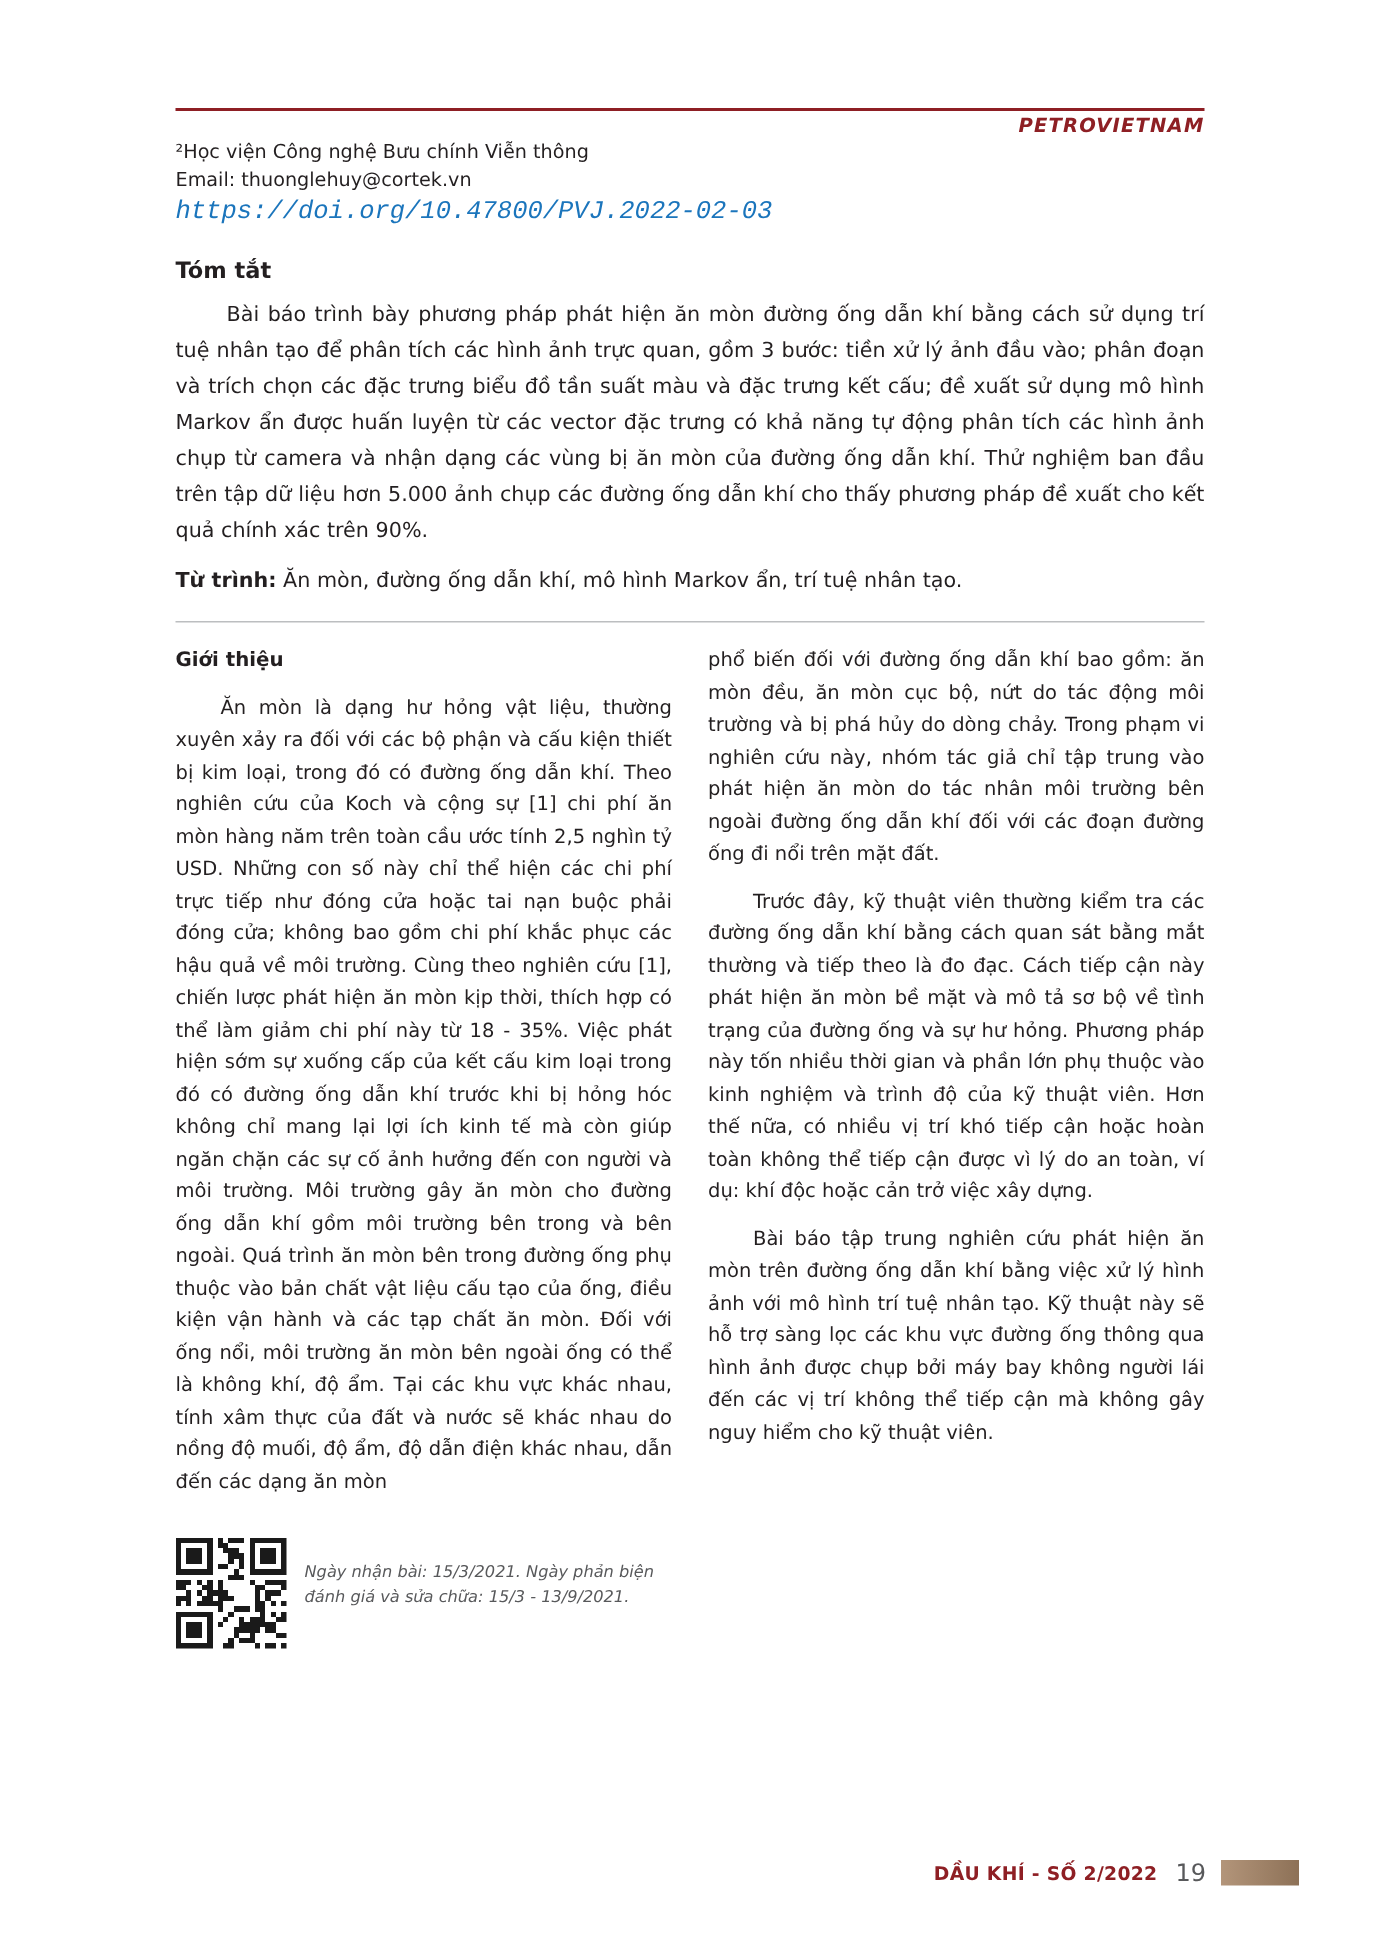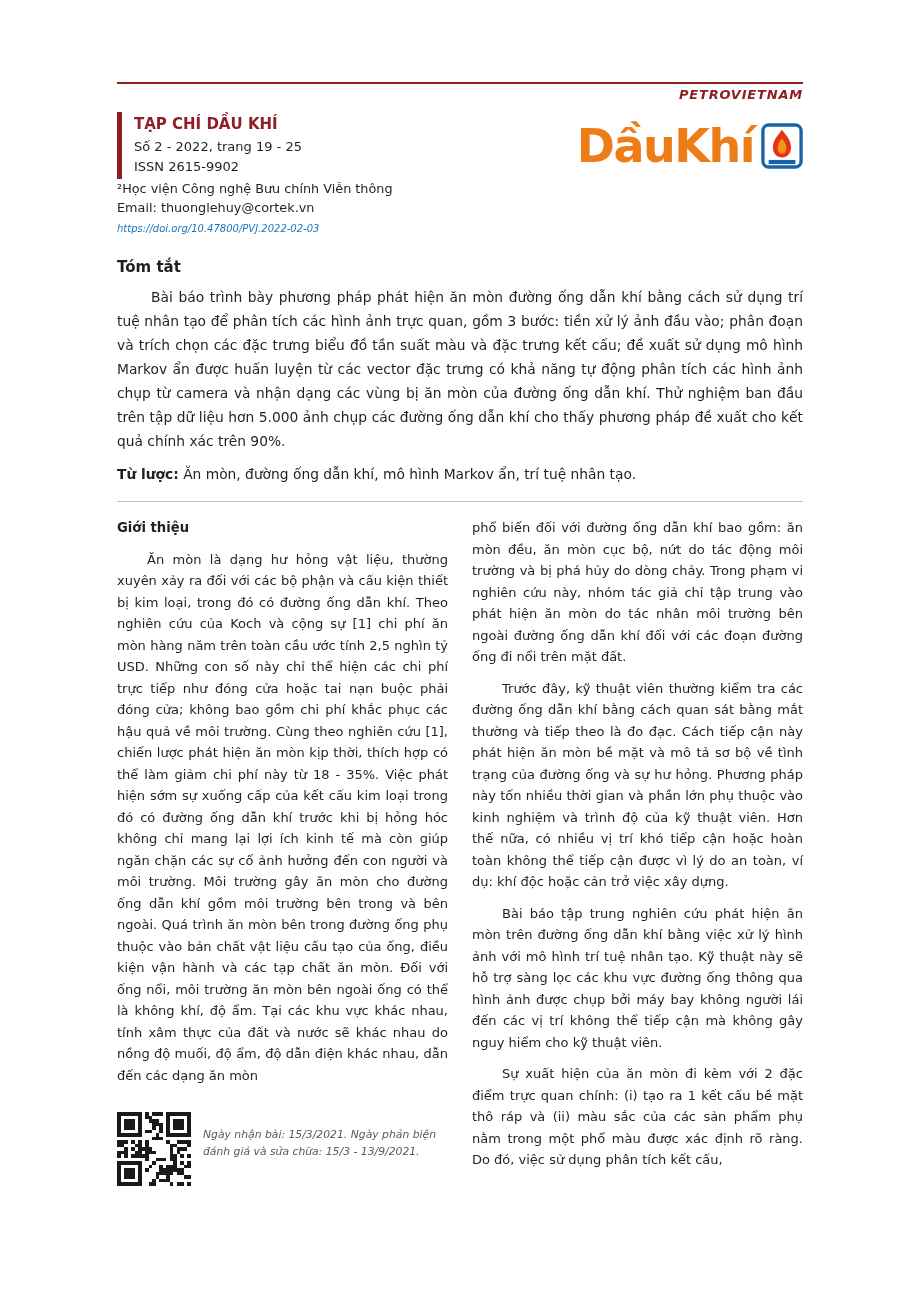--- a/index.html
+++ b/index.html
@@ -6,21 +6,21 @@
   * { box-sizing: border-box; }
   html, body { margin: 0; padding: 0; background: #ffffff; }
   .page {
     position: relative;
     width: 836px;
     height: 1302px;
     margin: 0 auto;
     background: #ffffff;
     font-family: "DejaVu Sans", "Liberation Sans", sans-serif;
     color: #231f20;
-    padding: 16px 75px;
+    padding: 6px 75px;
     overflow: hidden;
   }
   
   .top-rule { margin-top: 66px; border-top: 2.5px solid #8e1f24; height: 0; }
   .brand {
     text-align: right; color: #8e1f24; font-weight: bold; font-style: italic;
     font-size: 13px; letter-spacing: 0.8px; margin-top: 3px;
   }
   
   .masthead { display: flex; justify-content: space-between; align-items: center; margin-top: 10px; }
@@ -29,21 +29,21 @@
   .issue-info, .issn { font-size: 13px; line-height: 20px; color: #231f20; }
   .logo { display: flex; align-items: center; gap: 7px; }
   .logo-text { color: #ef7d17; font-weight: bold; font-size: 46px; letter-spacing: -1.5px; line-height: 1; }
   .logo-flame { display: inline-flex; }
   
   .title { margin: 24px 0 0 0; color: #57585b; font-weight: normal; font-size: 21px; line-height: 1.5; letter-spacing: 0.3px; }
   .title span { display: block; }
   .authors { margin-top: 18px; font-weight: bold; font-size: 13.5px; line-height: 19px; }
   .affil, .email-line { font-size: 12.8px; line-height: 19px; }
   .affil-first { margin-top: 4px; }
-  .doi-link { display: inline-block; font-size: 10px; line-height: 19px; color: #1b75bc; font-style: italic; text-decoration: none; cursor: pointer; }
+  .doi-link { display: inline-block; font-size: 17px; line-height: 19px; color: #1b75bc; font-style: italic; text-decoration: none; cursor: pointer; font-family: Liberation Mono, monospace; }
   
   .abstract-heading { margin-top: 20px; font-size: 15px; font-weight: bold; }
   .abstract-text { margin: 9px 0 0 0; text-align: justify; text-indent: 34px; font-size: 13.8px; line-height: 24px; }
   .keywords { margin: 9px 0 0 0; font-size: 13.8px; line-height: 24px; text-align: justify; }
   .kw-label { font-weight: bold; }
   
   .divider { margin-top: 15px; border: 0; border-top: 1px solid #bcbec0; height: 0; }
   
   .columns { display: flex; gap: 24px; margin-top: 15px; min-height: 614px; align-items: stretch; }
   .col { flex: 1 1 0; text-align: justify; font-size: 13px; line-height: 21.5px; }
@@ -64,47 +64,29 @@
   .tan-bar { width: 52px; height: 17px; margin-left: 10px; margin-right: 12px; background: linear-gradient(90deg, #b3957a, #8d7157); }
 </style>
 </head>
 <body>
 
 <div class="page">
 
   <div class="top-rule"></div>
   <div class="brand">PETROVIETNAM</div>
 
-  <div class="masthead">
-    <div class="journal-info">
-      <div class="journal-name">TẠP CHÍ DẦU KHÍ</div>
-      <div class="issue-info">Số 2 - 2022, trang 19 - 25</div>
-      <div class="issn">ISSN 2615-9902</div>
-    </div>
-    <div class="logo">
-      <span class="logo-text">DầuKhí</span>
-      <span class="logo-flame">
-        <svg viewBox="0 0 44 48" width="42" height="46" aria-hidden="true">
-          <rect x="2" y="2" width="40" height="44" rx="6" fill="#ffffff" stroke="#1a63ab" stroke-width="3.5"></rect>
-          <path d="M22 7 C18 13 12.5 17.5 12.5 25.5 C12.5 31.8 16.8 36 22 36 C27.2 36 31.5 31.8 31.5 25.5 C31.5 17.5 26 13 22 7 Z" fill="#e63312"></path>
-          <path d="M22 16 C20 19 17.5 21.5 17.5 25.8 C17.5 29.6 19.5 32.2 22 32.2 C24.5 32.2 26.5 29.6 26.5 25.8 C26.5 21.5 24 19 22 16 Z" fill="#f7941d"></path>
-          <rect x="8" y="38.6" width="28" height="4.4" fill="#1a63ab"></rect>
-        </svg>
-      </span>
-    </div>
-  </div>
 
 
   <div class="affil">²Học viện Công nghệ Bưu chính Viễn thông</div>
   <div class="email-line">Email: thuonglehuy@cortek.vn</div>
   <a class="doi-link">https://doi.org/10.47800/PVJ.2022-02-03</a>
 
   <div class="abstract-heading">Tóm tắt</div>
   <p class="abstract-text">Bài báo trình bày phương pháp phát hiện ăn mòn đường ống dẫn khí bằng cách sử dụng trí tuệ nhân tạo để phân tích các hình ảnh trực quan, gồm 3 bước: tiền xử lý ảnh đầu vào; phân đoạn và trích chọn các đặc trưng biểu đồ tần suất màu và đặc trưng kết cấu; đề xuất sử dụng mô hình Markov ẩn được huấn luyện từ các vector đặc trưng có khả năng tự động phân tích các hình ảnh chụp từ camera và nhận dạng các vùng bị ăn mòn của đường ống dẫn khí. Thử nghiệm ban đầu trên tập dữ liệu hơn 5.000 ảnh chụp các đường ống dẫn khí cho thấy phương pháp đề xuất cho kết quả chính xác trên 90%.</p>
-  <p class="keywords"><span class="kw-label">Từ lược:</span> <span>Ăn mòn, đường ống dẫn khí, mô hình Markov ẩn, trí tuệ nhân tạo.</span></p>
+  <p class="keywords"><span class="kw-label">Từ trình:</span> <span>Ăn mòn, đường ống dẫn khí, mô hình Markov ẩn, trí tuệ nhân tạo.</span></p>
 
   <hr class="divider">
 
   <div class="columns">
     <div class="col col-left">
       <h3 class="section-heading">Giới thiệu</h3>
       <p class="para">Ăn mòn là dạng hư hỏng vật liệu, thường xuyên xảy ra đối với các bộ phận và cấu kiện thiết bị kim loại, trong đó có đường ống dẫn khí. Theo nghiên cứu của Koch và cộng sự [1] chi phí ăn mòn hàng năm trên toàn cầu ước tính 2,5 nghìn tỷ USD. Những con số này chỉ thể hiện các chi phí trực tiếp như đóng cửa hoặc tai nạn buộc phải đóng cửa; không bao gồm chi phí khắc phục các hậu quả về môi trường. Cùng theo nghiên cứu [1], chiến lược phát hiện ăn mòn kịp thời, thích hợp có thể làm giảm chi phí này từ 18 - 35%. Việc phát hiện sớm sự xuống cấp của kết cấu kim loại trong đó có đường ống dẫn khí trước khi bị hỏng hóc không chỉ mang lại lợi ích kinh tế mà còn giúp ngăn chặn các sự cố ảnh hưởng đến con người và môi trường. Môi trường gây ăn mòn cho đường ống dẫn khí gồm môi trường bên trong và bên ngoài. Quá trình ăn mòn bên trong đường ống phụ thuộc vào bản chất vật liệu cấu tạo của ống, điều kiện vận hành và các tạp chất ăn mòn. Đối với ống nổi, môi trường ăn mòn bên ngoài ống có thể là không khí, độ ẩm. Tại các khu vực khác nhau, tính xâm thực của đất và nước sẽ khác nhau do nồng độ muối, độ ẩm, độ dẫn điện khác nhau, dẫn đến các dạng ăn mòn</p>
       <div class="received">
         <div class="qr-box">
           <svg id="qr-svg" viewBox="0 0 21 21" shape-rendering="crispEdges" fill="#1a1a1a" aria-hidden="true">
@@ -328,18 +310,22 @@
         </div>
         <div class="dates">
           <div>Ngày nhận bài: 15/3/2021. Ngày phản biện đánh giá và sửa chữa: 15/3 - 13/9/2021.</div>
         </div>
       </div>
     </div>
     <div class="col col-right">
       <p class="para para-cont">phổ biến đối với đường ống dẫn khí bao gồm: ăn mòn đều, ăn mòn cục bộ, nứt do tác động môi trường và bị phá hủy do dòng chảy. Trong phạm vi nghiên cứu này, nhóm tác giả chỉ tập trung vào phát hiện ăn mòn do tác nhân môi trường bên ngoài đường ống dẫn khí đối với các đoạn đường ống đi nổi trên mặt đất.</p>
       <p class="para">Trước đây, kỹ thuật viên thường kiểm tra các đường ống dẫn khí bằng cách quan sát bằng mắt thường và tiếp theo là đo đạc. Cách tiếp cận này phát hiện ăn mòn bề mặt và mô tả sơ bộ về tình trạng của đường ống và sự hư hỏng. Phương pháp này tốn nhiều thời gian và phần lớn phụ thuộc vào kinh nghiệm và trình độ của kỹ thuật viên. Hơn thế nữa, có nhiều vị trí khó tiếp cận hoặc hoàn toàn không thể tiếp cận được vì lý do an toàn, ví dụ: khí độc hoặc cản trở việc xây dựng.</p>
       <p class="para">Bài báo tập trung nghiên cứu phát hiện ăn mòn trên đường ống dẫn khí bằng việc xử lý hình ảnh với mô hình trí tuệ nhân tạo. Kỹ thuật này sẽ hỗ trợ sàng lọc các khu vực đường ống thông qua hình ảnh được chụp bởi máy bay không người lái đến các vị trí không thể tiếp cận mà không gây nguy hiểm cho kỹ thuật viên.</p>
-      <p class="para para-last">Sự xuất hiện của ăn mòn đi kèm với 2 đặc điểm trực quan chính: (i) tạo ra 1 kết cấu bề mặt thô ráp và (ii) màu sắc của các sản phẩm phụ nằm trong một phổ màu được xác định rõ ràng. Do đó, việc sử dụng phân tích kết cấu,</p>
     </div>
   </div>
 
+  <div class="footer">
+    <span class="footer-journal">DẦU KHÍ - SỐ 2/2022</span>
+    <span class="footer-page">19</span>
+    <span class="tan-bar"></span>
+  </div>
 
 </div>
 
 </body></html>

